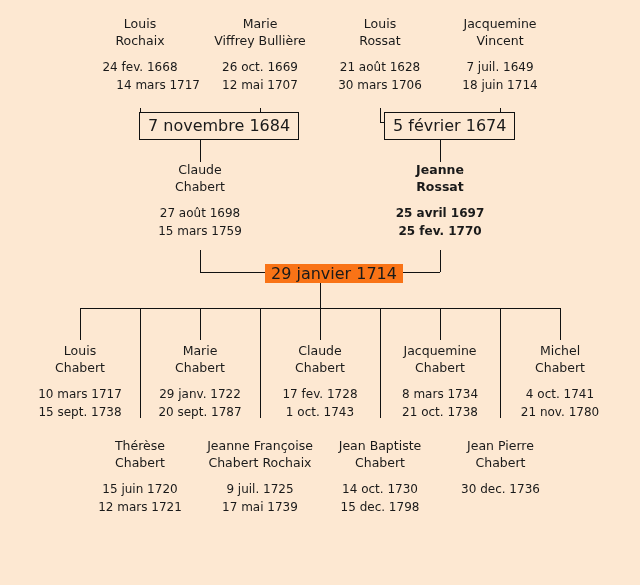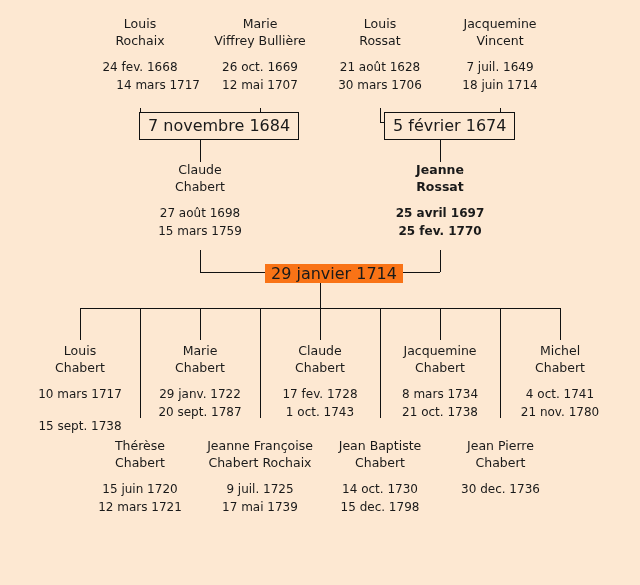--- a/index.html
+++ b/index.html
@@ -145,21 +145,21 @@
 
   <div class="vline" style="left:140px; top:308px; height:110px;"></div>
   <div class="vline" style="left:260px; top:308px; height:110px;"></div>
   <div class="vline" style="left:380px; top:308px; height:110px;"></div>
   <div class="vline" style="left:500px; top:308px; height:110px;"></div>
 
   <div class="person" style="left:26px; top:343px; width:108px;">
     <div class="name">Louis</div>
     <div class="name">Chabert</div>
     <div class="dates">10 mars 1717</div>
-    <div class="dates" style="margin-top:16px;">15 sept. 1738</div>
+    <div class="dates" style="margin-top:2px;">15 sept. 1738</div>
   </div>
 
   <div class="person" style="left:146px; top:343px; width:108px;">
     <div class="name">Marie</div>
     <div class="name">Chabert</div>
     <div class="dates">29 janv. 1722</div>
     <div class="dates" style="margin-top:2px;">20 sept. 1787</div>
   </div>
 
   <div class="person" style="left:266px; top:343px; width:108px;">

